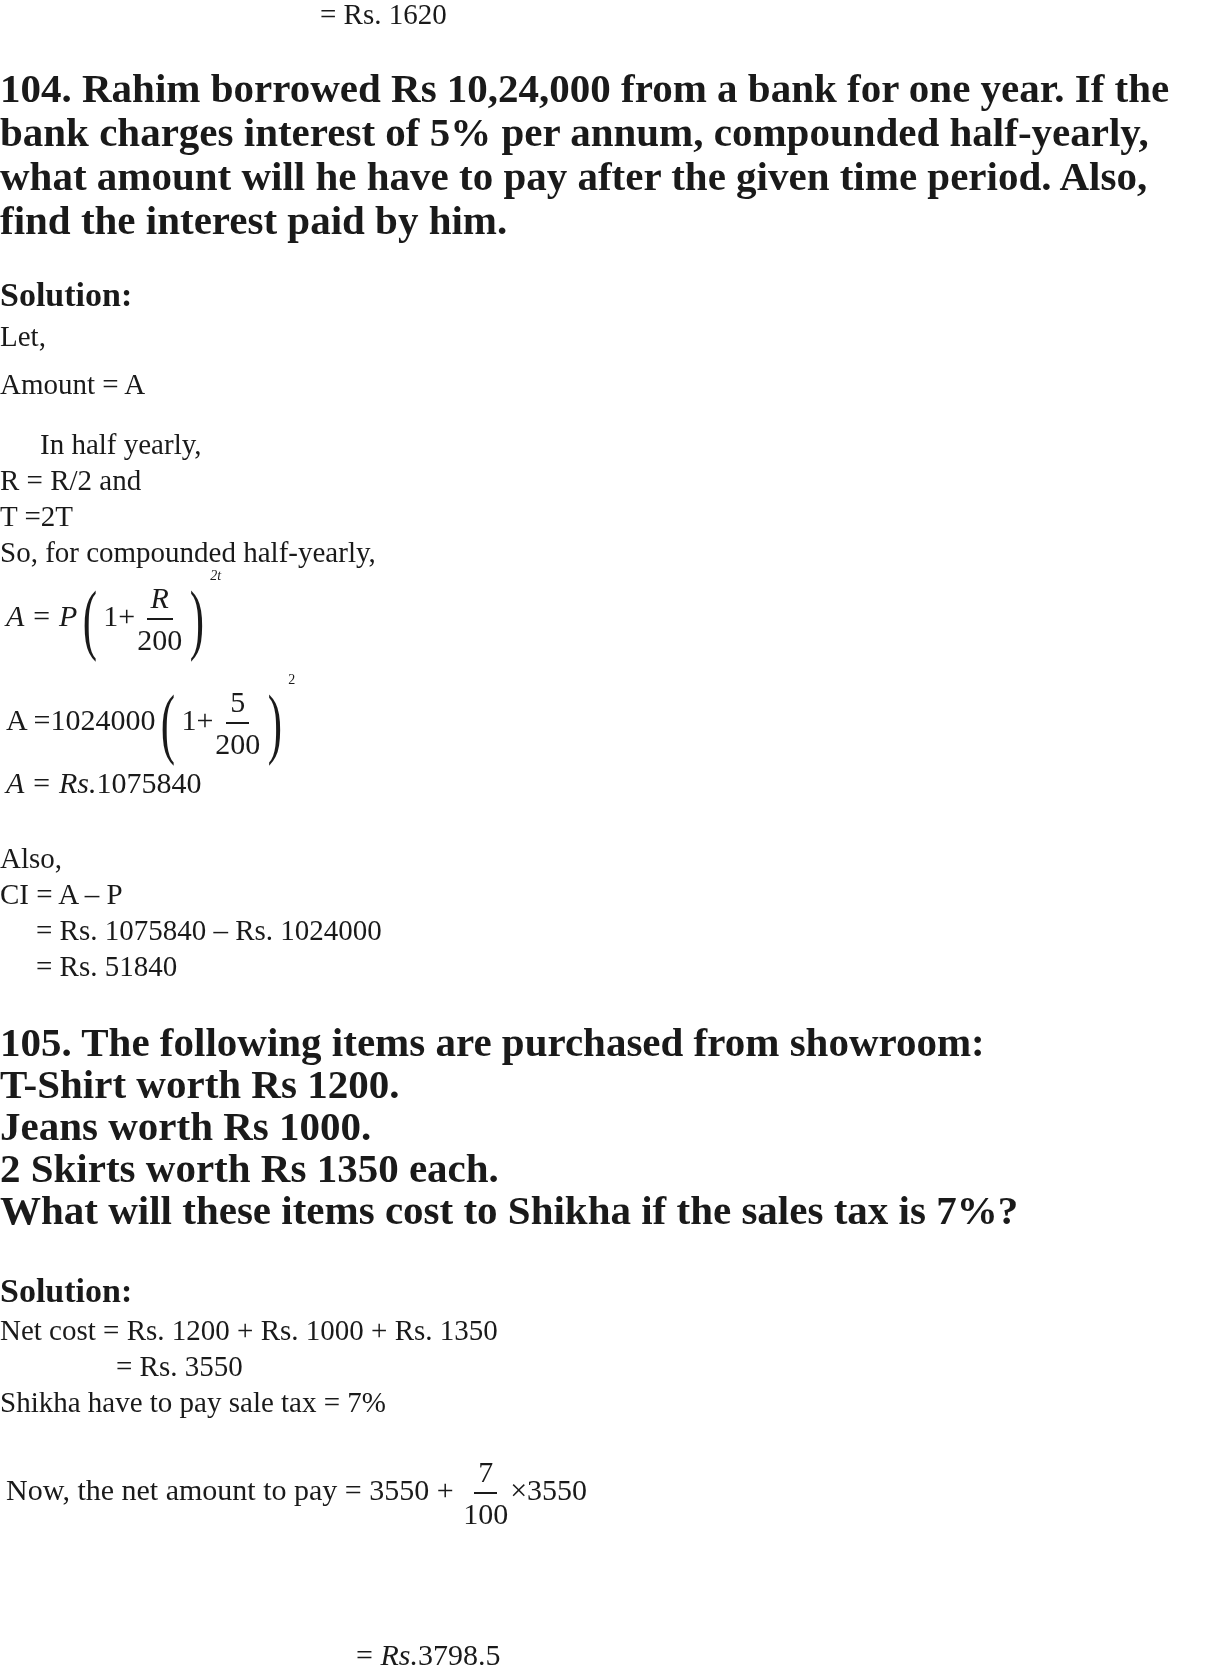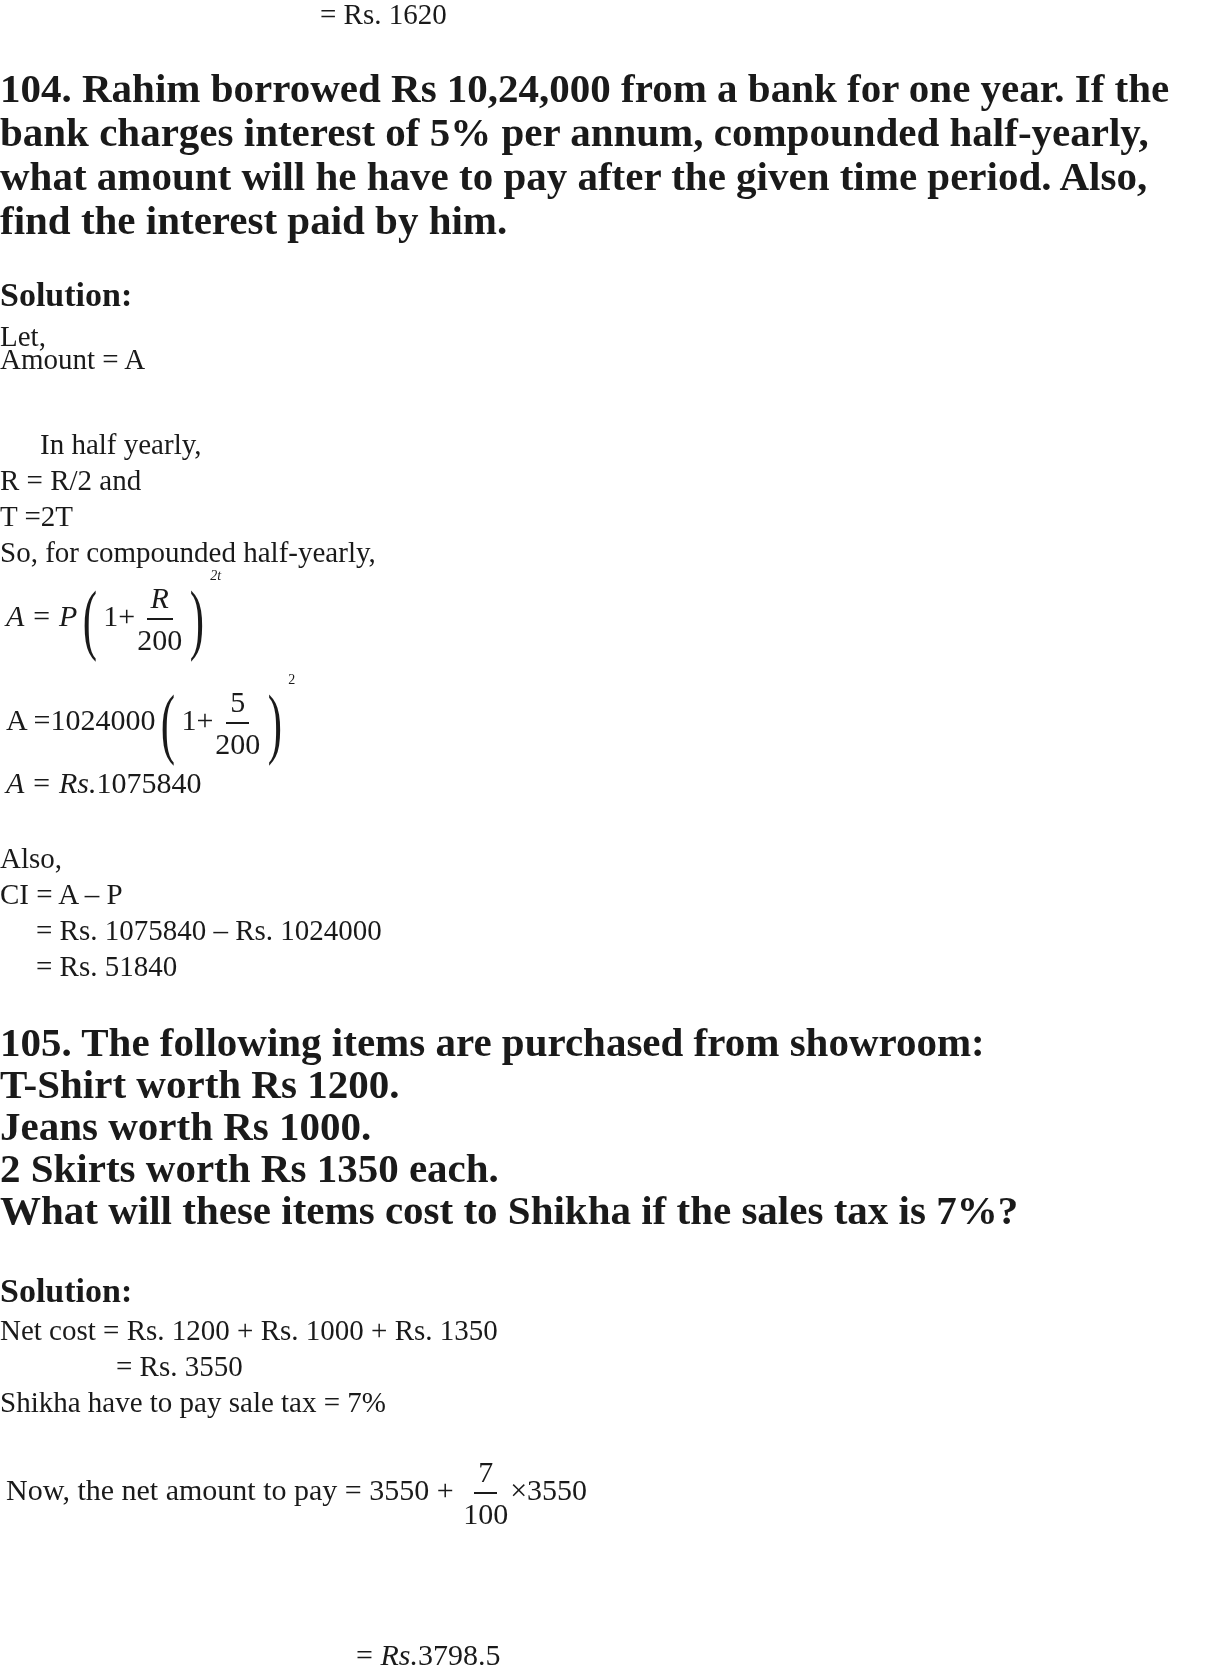--- a/index.html
+++ b/index.html
@@ -20,21 +20,21 @@
 </style>
 </head>
 <body>
 
 <div class="abs reg" style="left:320px;top:-4px;">= Rs. 1620</div>
 
 <div class="abs q" style="top:66px;">104. Rahim borrowed Rs 10,24,000 from a bank for one year. If the bank charges interest of 5% per annum, compounded half-yearly, what amount will he have to pay after the given time period. Also, find the interest paid by him.</div>
 
 <div class="abs sol" style="left:0;top:276px;">Solution:</div>
 <div class="abs reg" style="left:0;top:318px;">Let,</div>
-<div class="abs reg" style="left:0;top:341px;">Amount = A</div>
+<div class="abs reg" style="left:0;top:366px;">Amount = A</div>
 <div class="abs reg" style="left:0;top:426px;padding-left:40px;">In half yearly,</div>
 <div class="abs reg" style="left:0;top:462px;">R = R/2 and</div>
 <div class="abs reg" style="left:0;top:498px;">T =2T</div>
 <div class="abs reg" style="left:0;top:534px;">So, for compounded half-yearly,</div>
 
 <div class="abs math" style="left:6px;top:578px;">
   <span class="it">A = P</span><span class="paren">(</span><span>1+</span><span class="frac">
       <span class="num it">R</span>
       <span class="den">200</span>
     </span><span class="paren">)</span><span class="sup">2t</span>

